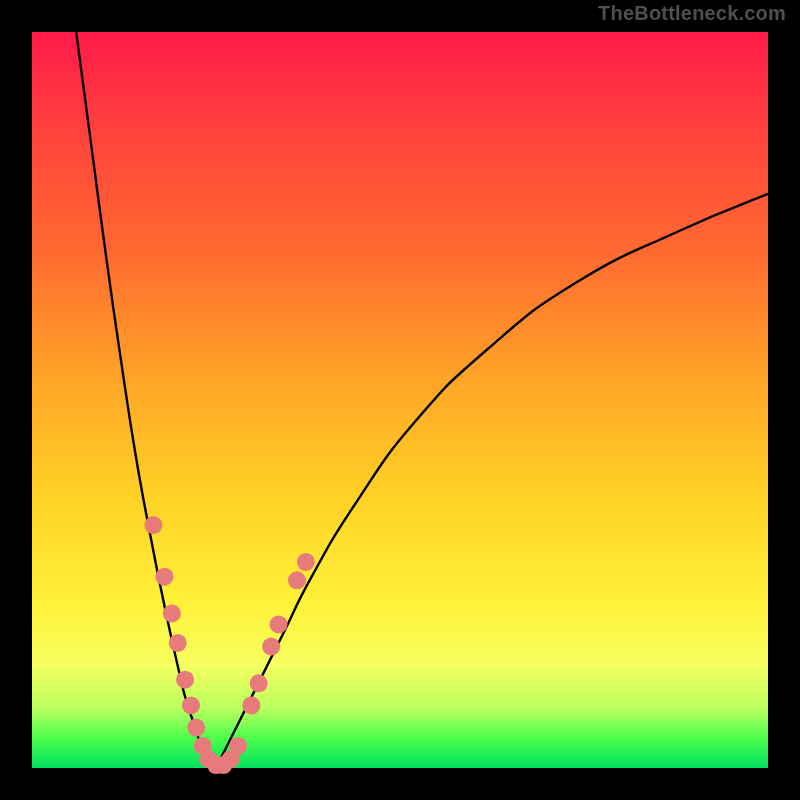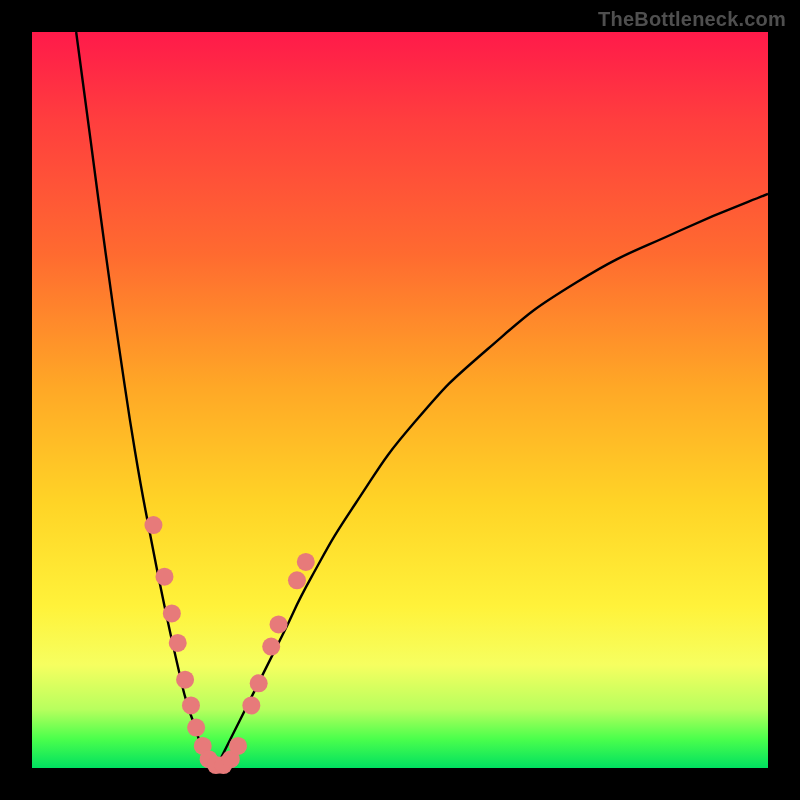--- a/index.html
+++ b/index.html
@@ -33,21 +33,21 @@
       #ffd426 64%,
       #fff23a 78%,
       #f6ff60 86%,
       #b8ff5e 92%,
       #4cff4c 96%,
       #00e060 100%
     );
   }
   .watermark {
     position: absolute;
-    top: 8px;
+    top: 2px;
     right: 14px;
     font-size: 20px;
     font-weight: 600;
     color: #4f4f4f;
     letter-spacing: 0.2px;
     user-select: none;
     margin-left: 22px;
   }
   svg.curves {
     position: absolute;

